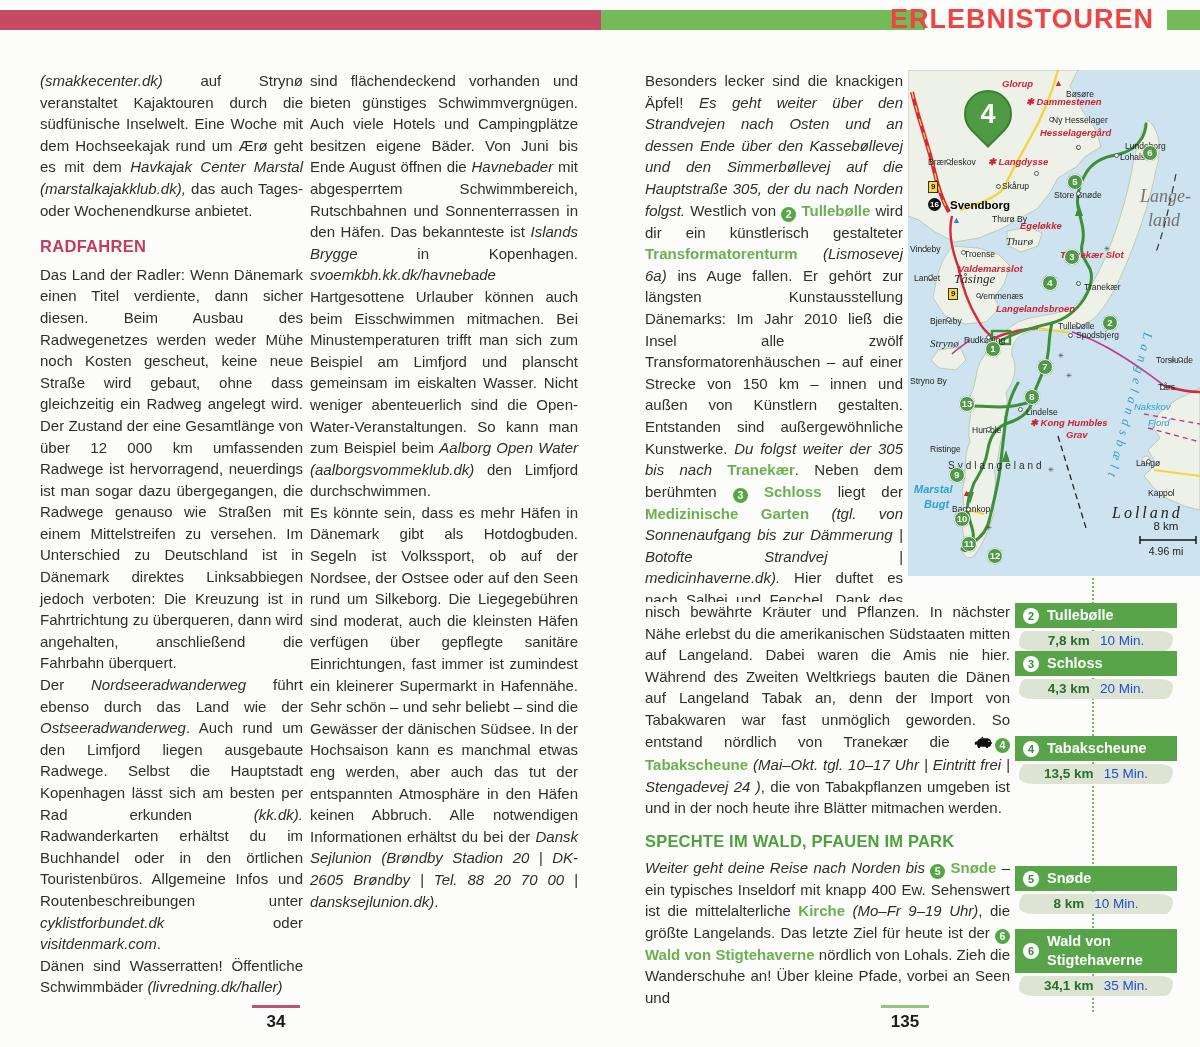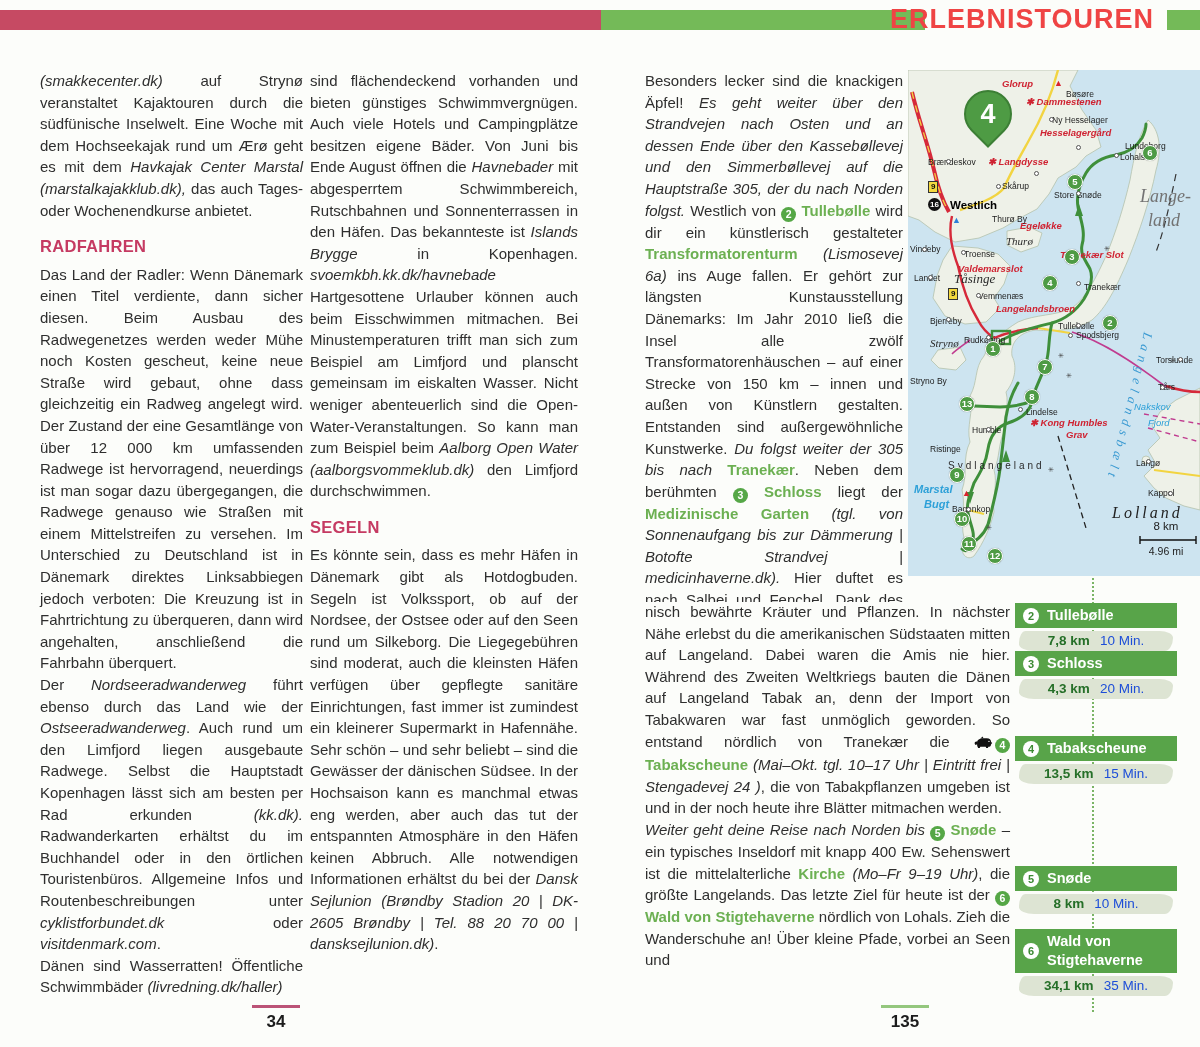--- a/index.html
+++ b/index.html
@@ -77,34 +77,34 @@
 <div class="col lcol1">
     <div class="para"><span class="seg-i">(smakkecenter.dk)</span><span class="seg-n"> auf Strynø veranstaltet Kajaktouren durch die südfünische Inselwelt. Eine Woche mit dem Hochseekajak rund um Ærø geht es mit dem </span><span class="seg-i">Havkajak Center Marstal (marstalkajakklub.dk),</span><span class="seg-n"> das auch Tages- oder Wochenendkurse anbietet.</span></div>
     <div class="h-pink">RADFAHREN</div>
     <div class="para"><span class="seg-n">Das Land der Radler: Wenn Dänemark einen Titel verdiente, dann sicher diesen. Beim Ausbau des Radwegenetzes werden weder Mühe noch Kosten gescheut, keine neue Straße wird gebaut, ohne dass gleichzeitig ein Radweg angelegt wird. Der Zustand der eine Gesamtlänge von über 12 000 km umfassenden Radwege ist hervorragend, neuerdings ist man sogar dazu übergegangen, die Radwege genauso wie Straßen mit einem Mittelstreifen zu versehen. Im Unterschied zu Deutschland ist in Dänemark direktes Linksabbiegen jedoch verboten: Die Kreuzung ist in Fahrtrichtung zu überqueren, dann wird angehalten, anschließend die Fahrbahn überquert.</span></div>
     <div class="para"><span class="seg-n">Der </span><span class="seg-i">Nordseeradwanderweg</span><span class="seg-n"> führt ebenso durch das Land wie der </span><span class="seg-i">Ostseeradwanderweg</span><span class="seg-n">. Auch rund um den Limfjord liegen ausgebaute Radwege. Selbst die Hauptstadt Kopenhagen lässt sich am besten per Rad erkunden </span><span class="seg-i">(kk.dk).</span><span class="seg-n"> Radwanderkarten erhältst du im Buchhandel oder in den örtlichen Touristenbüros. Allgemeine Infos und Routenbeschreibungen unter </span><span class="seg-i">cyklistforbundet.dk</span><span class="seg-n"> oder </span><span class="seg-i">visitdenmark.com</span><span class="seg-n">.</span></div>
     <div class="para"><span class="seg-n">Dänen sind Wasserratten! Öffentliche Schwimmbäder </span><span class="seg-i">(livredning.dk/haller)</span></div>
   </div>
 <div class="col lcol2">
     <div class="para"><span class="seg-n">sind flächendeckend vorhanden und bieten günstiges Schwimmvergnügen. Auch viele Hotels und Campingplätze besitzen eigene Bäder. Von Juni bis Ende August öffnen die </span><span class="seg-i">Havnebader</span><span class="seg-n"> mit abgesperrtem Schwimmbereich, Rutschbahnen und Sonnenterrassen in den Häfen. Das bekannteste ist </span><span class="seg-i">Islands Brygge</span><span class="seg-n"> in Kopenhagen. </span><span class="seg-i">svoemkbh.kk.dk/havnebade</span></div>
     <div class="para"><span class="seg-n">Hartgesottene Urlauber können auch beim Eisschwimmen mitmachen. Bei Minustemperaturen trifft man sich zum Beispiel am Limfjord und planscht gemeinsam im eiskalten Wasser. Nicht weniger abenteuerlich sind die Open-Water-Veranstaltungen. So kann man zum Beispiel beim </span><span class="seg-i">Aalborg Open Water (aalborgsvommeklub.dk)</span><span class="seg-n"> den Limfjord durchschwimmen.</span></div>
-    <div class="h-pink">SEGELN</div>
     <div class="para"><span class="seg-n">Es könnte sein, dass es mehr Häfen in Dänemark gibt als Hotdogbuden. Segeln ist Volkssport, ob auf der Nordsee, der Ostsee oder auf den Seen rund um Silkeborg. Die Liegegebühren sind moderat, auch die kleinsten Häfen verfügen über gepflegte sanitäre Einrichtungen, fast immer ist zumindest ein kleinerer Supermarkt in Hafennähe. Sehr schön – und sehr beliebt – sind die Gewässer der dänischen Südsee. In der Hochsaison kann es manchmal etwas eng werden, aber auch das tut der entspannten Atmosphäre in den Häfen keinen Abbruch. Alle notwendigen Informationen erhältst du bei der </span><span class="seg-i">Dansk Sejlunion (Brøndby Stadion 20 | DK-2605 Brøndby | Tel. 88 20 70 00 | dansksejlunion.dk)</span><span class="seg-n">.</span></div>
   </div>
 
 <div class="col rnarrow">
     <div class="para"><span class="seg-n">Besonders lecker sind die knackigen Äpfel! </span><span class="seg-i">Es geht weiter über den Strandvejen nach Osten und an dessen Ende über den Kassebøllevej und den Simmerbøllevej auf die Hauptstraße 305, der du nach Norden folgst.</span><span class="seg-n"> Westlich von </span><span class="inline-num">2</span><span class="seg-g"> Tullebølle</span><span class="seg-n"> wird dir ein künstlerisch gestalteter </span><span class="seg-g">Transformatorenturm</span><span class="seg-n"> </span><span class="seg-i">(Lismosevej 6a)</span><span class="seg-n"> ins Auge fallen. Er gehört zur längsten Kunstausstellung Dänemarks: Im Jahr 2010 ließ die Insel alle zwölf Transformatorenhäuschen – auf einer Strecke von 150 km – innen und außen von Künstlern gestalten. Entstanden sind außergewöhnliche Kunstwerke. </span><span class="seg-i">Du folgst weiter der 305 bis nach </span><span class="seg-g">Tranekær</span><span class="seg-n">. Neben dem berühmten </span><span class="inline-num">3</span><span class="seg-g"> Schloss</span><span class="seg-n"> liegt der </span><span class="seg-g">Medizinische Garten</span><span class="seg-n"> </span><span class="seg-i">(tgl. von Sonnenaufgang bis zur Dämmerung | Botofte Strandvej | medicinhaverne.dk).</span><span class="seg-n"> Hier duftet es nach Salbei und Fenchel. Dank des milden Klimas gedeihen auf der Insel viele medizi-</span></div>
   </div>
 <div class="col rwide">
     <div class="para"><span class="seg-n">nisch bewährte Kräuter und Pflanzen. In nächster Nähe erlebst du die amerikanischen Südstaaten mitten auf Langeland. Dabei waren die Amis nie hier. Während des Zweiten Weltkriegs bauten die Dänen auf Langeland Tabak an, denn der Import von Tabakwaren war fast unmöglich geworden. So entstand nördlich von Tranekær die </span><span class="pig-icon"><svg viewBox="0 0 36 24" width="20" height="13">
           <path fill="#111" d="M7,12 C7,7 12,4 18,4 L25,4 C30,4 33,7 33,11 L35,13 L33,15 C33,18 31,20 28,20 L27,22 L24,22 L23,20 L13,20 L12,22 L9,22 L8,20 C7,18 7,15 7,12 Z"></path>
           <path fill="#111" d="M7,10 C3,10 1,13 4,16 C5,17 7,16 7,14 Z"></path>
           <path fill="#111" d="M14,4 L17,1 L19,4 Z"></path>
           <circle cx="29" cy="10" r="1.2" fill="#fff"></circle>
         </svg></span><span class="inline-num">4</span><span class="seg-g"> Tabakscheune</span><span class="seg-n"> </span><span class="seg-i">(Mai–Okt. tgl. 10–17 Uhr | Eintritt frei | Stengadevej 24 )</span><span class="seg-n">, die von Tabakpflanzen umgeben ist und in der noch heute ihre Blätter mitmachen werden.</span></div>
+    <div class="h-green">SPECHTE IM WALD, PFAUEN IM PARK</div>
     <div class="para"><span class="seg-i">Weiter geht deine Reise nach Norden bis </span><span class="inline-num">5</span><span class="seg-g"> Snøde</span><span class="seg-n"> – ein typisches Inseldorf mit knapp 400 Ew. Sehenswert ist die mittelalterliche </span><span class="seg-g">Kirche</span><span class="seg-n"> </span><span class="seg-i">(Mo–Fr 9–19 Uhr)</span><span class="seg-n">, die größte Langelands. Das letzte Ziel für heute ist der </span><span class="inline-num">6</span><span class="seg-g"> Wald von Stigtehaverne</span><span class="seg-n"> nördlich von Lohals. Zieh die Wanderschuhe an! Über kleine Pfade, vorbei an Seen und</span></div>
   </div>
 
 <div class="map">
   <svg class="map-base" width="292" height="506" viewBox="0 0 292 506">
     <rect width="292" height="506" fill="#cde4f0"></rect>
 
     <path d="M0,0 L170,0 L162,16 L174,40 L188,60 L193,77 L178,86 L168,97 L150,108 L141,124 L129,139 L112,148 L95,158 L71,168 L47,172 L27,162 L11,150 L0,146 Z" fill="#eef1e8" stroke="#b4c2ac" stroke-width="0.8"></path>
 
     <path d="M99,161 L121,157 L134,163 L130,176 L113,182 L99,175 Z" fill="#eef1e8" stroke="#b4c2ac" stroke-width="0.8"></path>
@@ -170,21 +170,21 @@
       <div class="ml ml-sight" style="left: 152px; top: 179px;">Tranekær Slot</div>
       <div class="ml ml-sight" style="left: 50px; top: 193px;">Valdemarsslot</div>
       <div class="ml ml-sight" style="left: 88px; top: 233px;">Langelandsbroen</div>
       <div class="ml ml-sight" style="left: 122px; top: 347px;">✱ Kong Humbles</div>
       <div class="ml ml-sight" style="left: 158px; top: 359px;">Grav</div>
       <div class="ml ml-place" style="left: 158px; top: 19px;">Bøsøre</div>
       <div class="ml ml-place" style="left: 144px; top: 45px;">Ny Hesselager</div>
       <div class="ml ml-place" style="left: 176px; top: 71px; margin-left: 41px;">Lundeborg</div>
       <div class="ml ml-place" style="left: 20px; top: 87px;">Brændeskov</div>
       <div class="ml ml-place" style="left: 94px; top: 111px;">Skårup</div>
-      <div class="ml ml-town" style="left: 42px; top: 129px;">Westlich</div>
+      <div class="ml ml-town" style="left: 42px; top: 129px;">Svendborg</div>
       <div class="ml ml-place" style="left: 84px; top: 144px;">Thurø By</div>
       <div class="ml ml-place" style="left: 2px; top: 174px;">Vindeby</div>
       <div class="ml ml-place" style="left: 56px; top: 179px;">Troense</div>
       <div class="ml ml-place" style="left: 6px; top: 203px;">Landet</div>
       <div class="ml ml-place" style="left: 70px; top: 221px;">Vemmenæs</div>
       <div class="ml ml-place" style="left: 22px; top: 246px;">Bjerreby</div>
       <div class="ml ml-place" style="left: 56px; top: 265px;">Rudkøbing</div>
       <div class="ml ml-place" style="left: 150px; top: 251px;">Tullebølle</div>
       <div class="ml ml-place" style="left: 176px; top: 212px;">Tranekær</div>
       <div class="ml ml-place" style="left: 146px; top: 120px;">Store Snøde</div>

